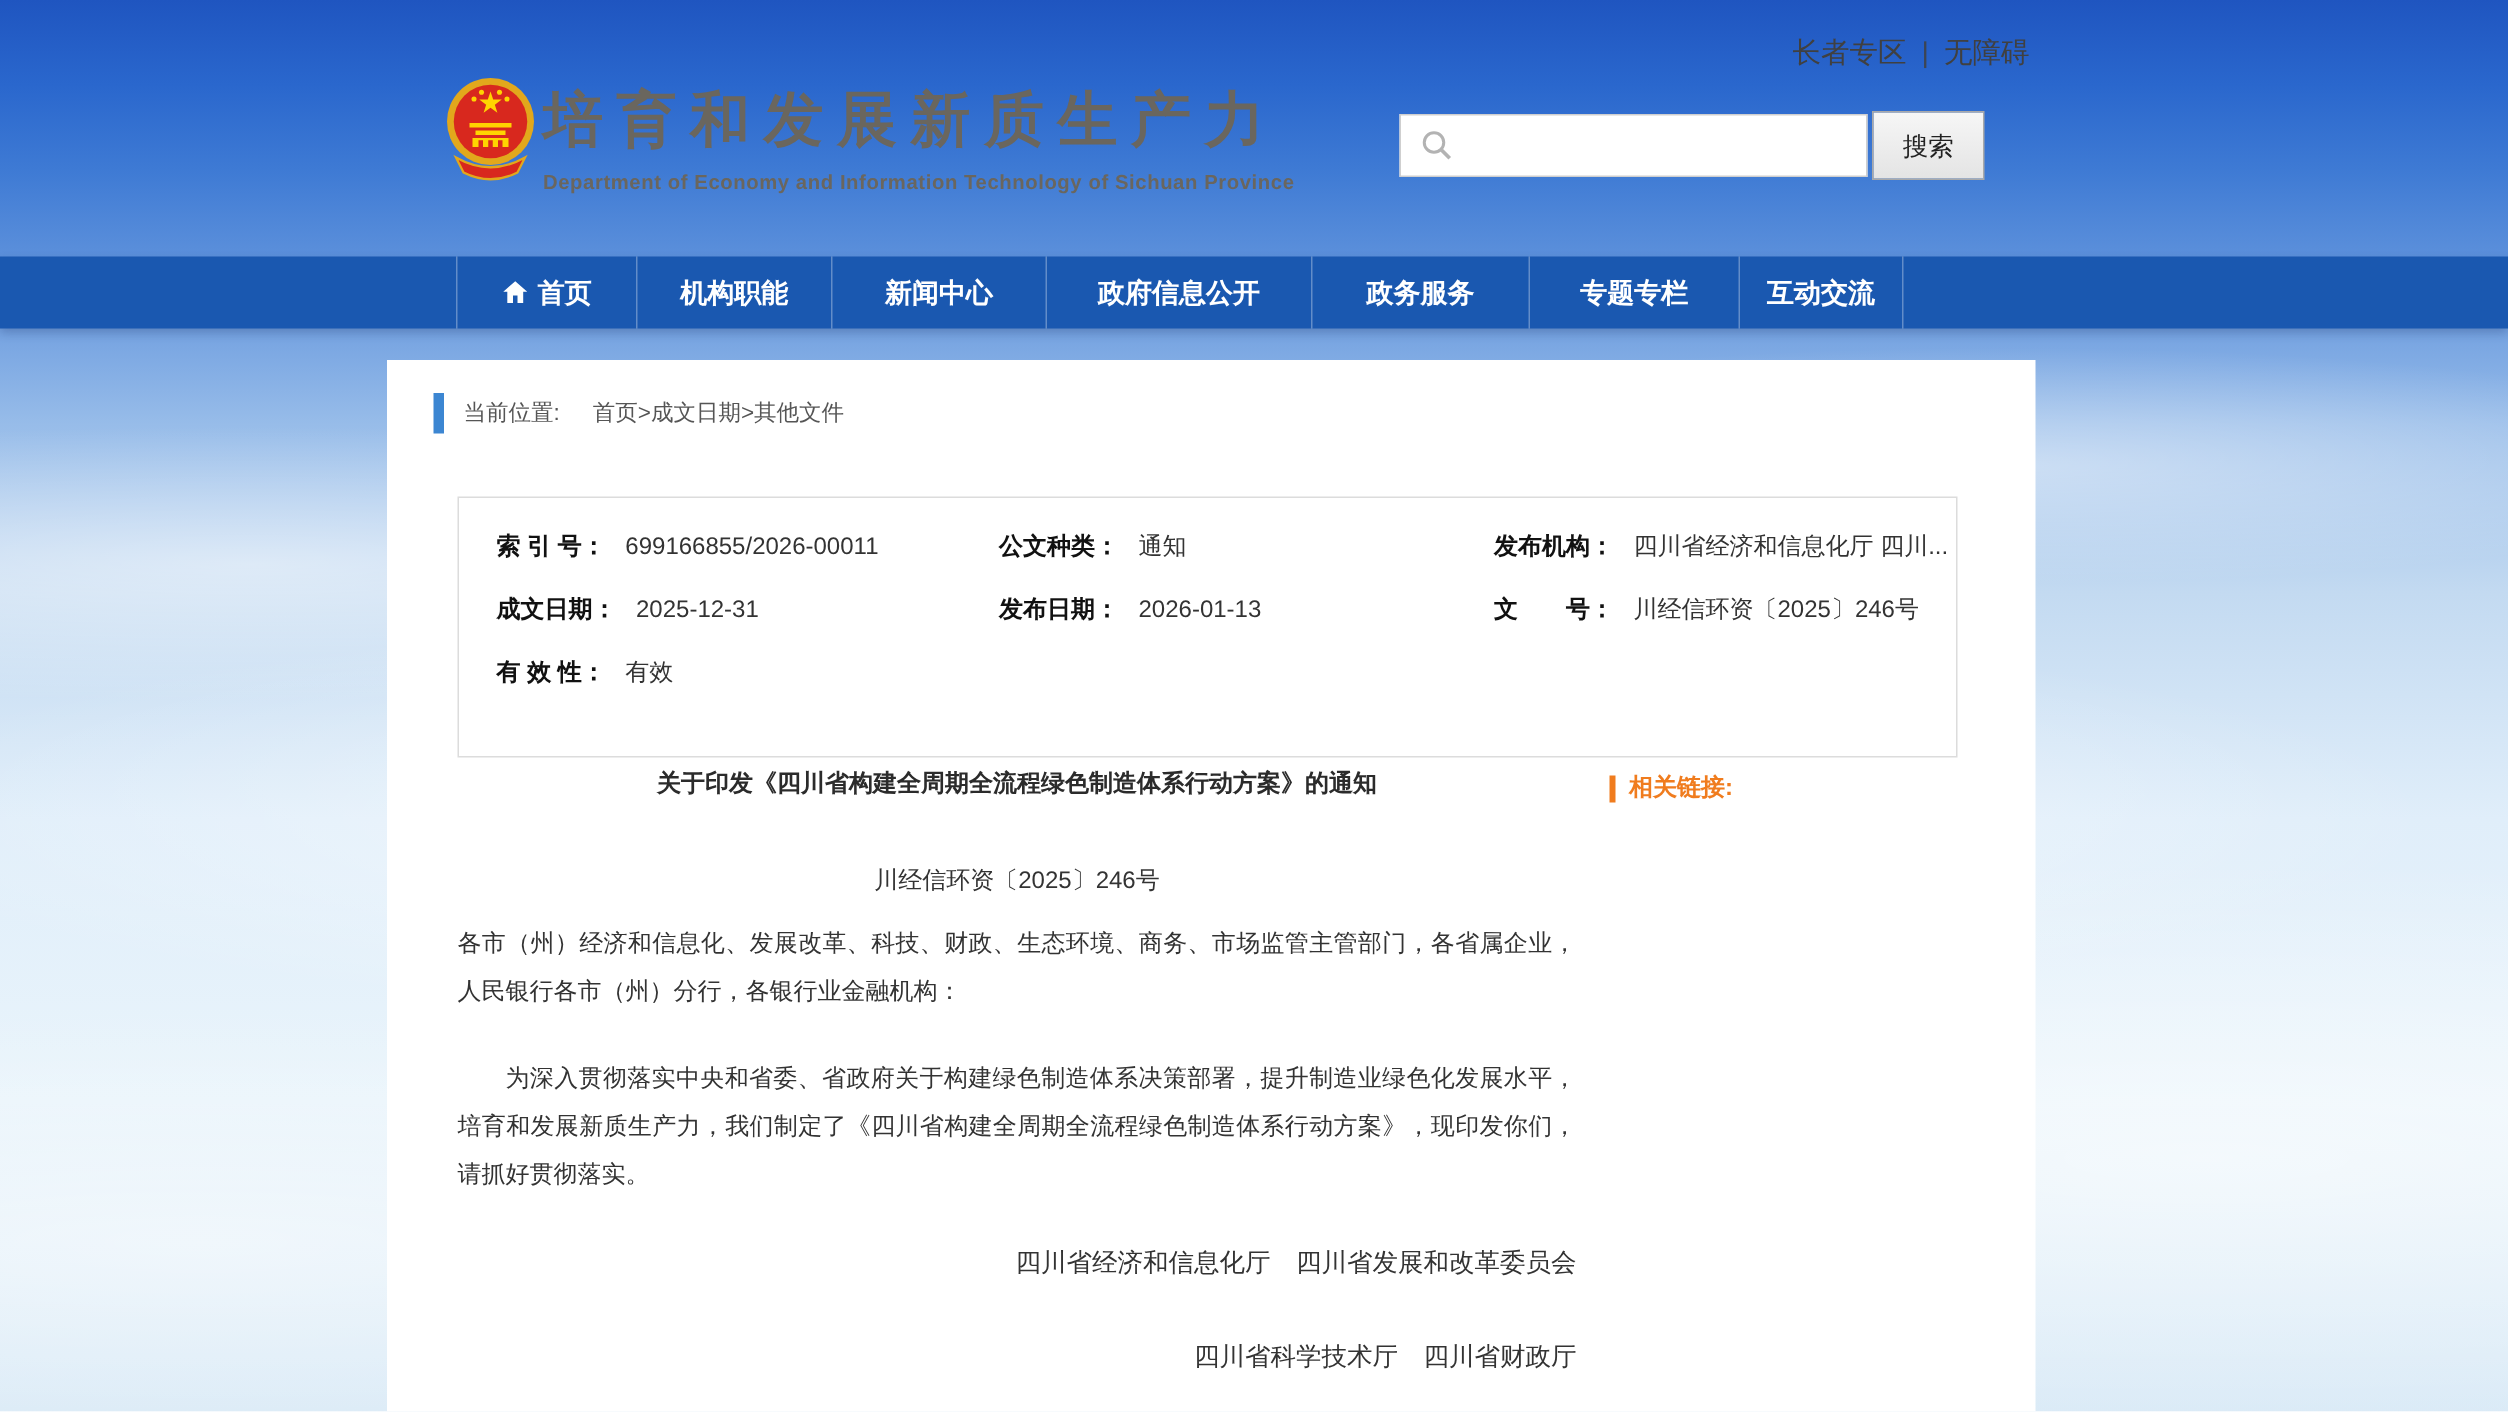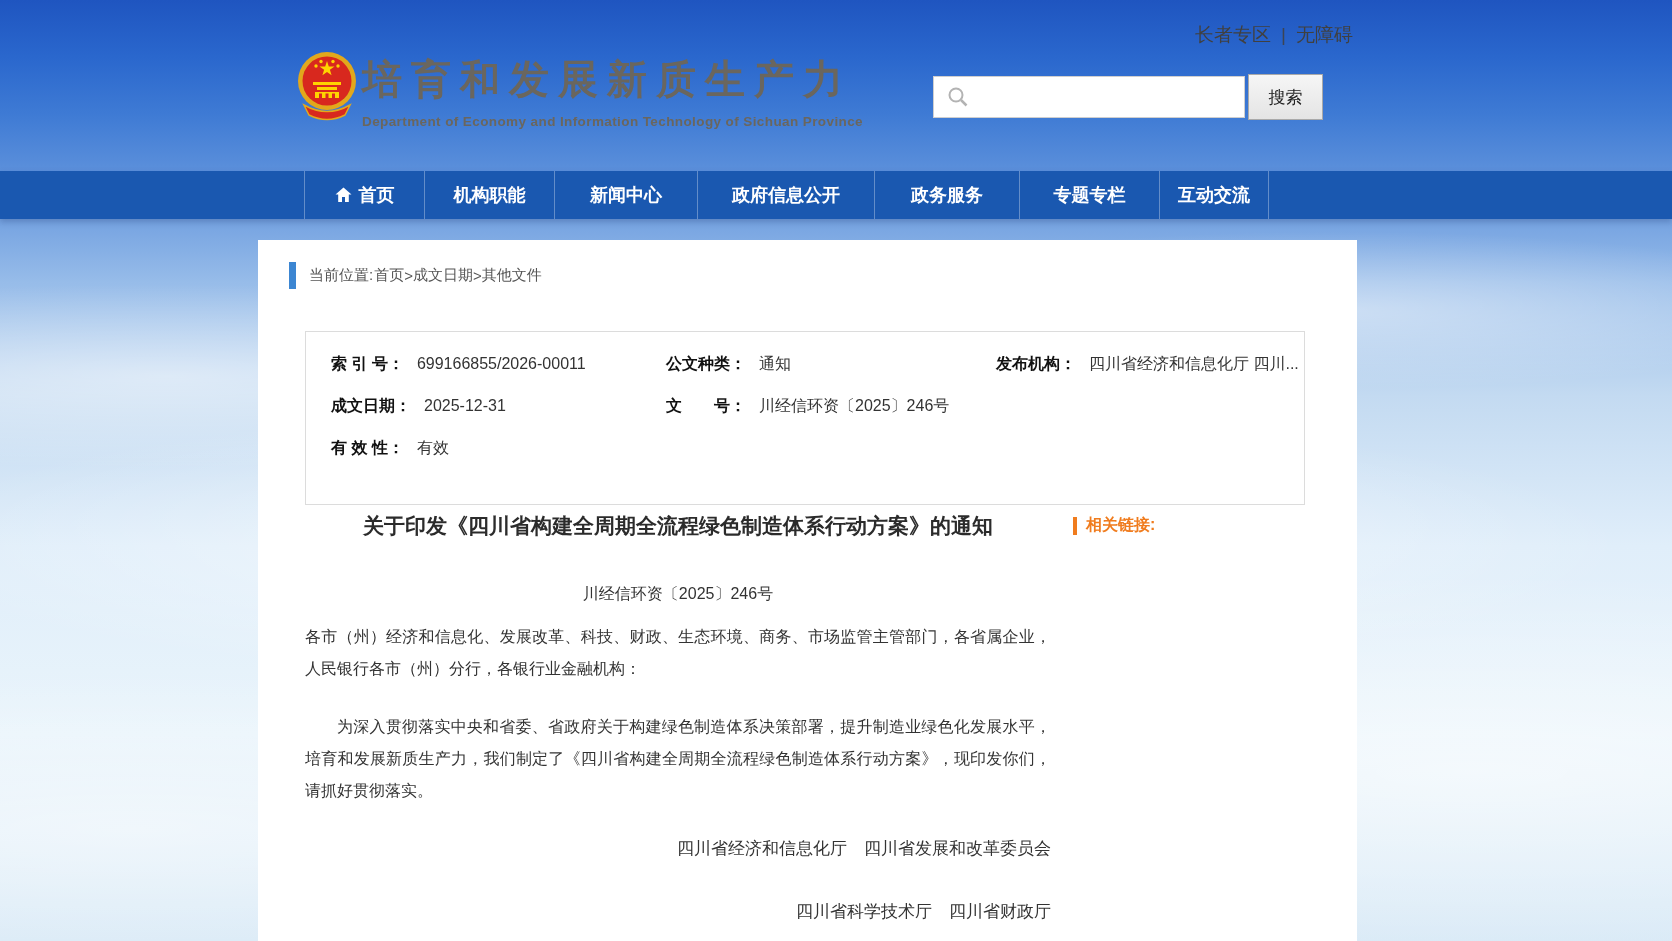--- a/index.html
+++ b/index.html
@@ -50,33 +50,33 @@
   .nav-item .hicon { margin-right: 7px; display: inline-flex; }
   .w1{width:120px}.w2{width:130px}.w3{width:143px}.w4{width:177px}.w5{width:145px}.w6{width:140px}.w7{width:110px}
 
   
   .card { position: absolute; left: 258px; top: 240px; width: 1099px; height: 701px; background: #fff; }
 
   .breadcrumb { position: absolute; left: 31px; top: 22px; display: flex; align-items: center;
     font-size: 15px; color: #555; }
   .crumb-bar { width: 7px; height: 27px; background: #3c86d2; margin-right: 13px; }
   .breadcrumb .crumb { cursor: pointer; }
-  .breadcrumb .prefix { margin-right: 1px; }
+  .breadcrumb .prefix { margin-right: 22px; }
 
   .meta-box { position: absolute; left: 47px; top: 91px; width: 1000px; height: 174px;
     border: 1px solid #dcdcdc; padding: 11px 0 0 25px; }
   .meta-row { display: flex; height: 42px; align-items: center; font-size: 16px; }
   .meta-pair { display: flex; align-items: baseline; }
   .mp1 { width: 335px; } .mp2 { width: 330px; } .mp3 { flex: 1; }
   .meta-label { font-weight: bold; color: #111; white-space: pre; margin-right: 13px; }
   .meta-value { color: #333; white-space: nowrap; }
 
   
   .doc-left { position: absolute; left: 47px; top: 262px; width: 746px; color: #333; }
-  .doc-title { text-align: center; font-size: 21px; font-weight: bold; color: #2b2b2b; margin-top: 10px; }
+  .doc-title { text-align: center; font-size: 16px; font-weight: bold; color: #2b2b2b; margin-top: 10px; }
   .doc-number { text-align: center; font-size: 16px; margin-top: 44px; }
   .doc-para { font-size: 16px; line-height: 32px; text-align: justify; }
   .p-salutation { margin-top: 16px; }
   .p-body { margin-top: 26px; text-indent: 2em; }
   .sig { font-size: 17px; line-height: 32px; text-align: right; }
   .sig1 { margin-top: 26px; }
   .sig2 { margin-top: 31px; }
 
   
   .doc-sidebar { position: absolute; left: 815px; top: 275px; width: 232px; }
@@ -183,20 +183,24 @@
         <div class="meta-pair mp3">
           <span class="meta-label">发布机构：</span>
           <span class="meta-value">四川省经济和信息化厅 四川...</span>
         </div>
       </div>
       <div class="meta-row">
         <div class="meta-pair mp1">
           <span class="meta-label">成文日期：</span>
           <span class="meta-value">2025-12-31</span>
         </div>
+        <div class="meta-pair mp2">
+          <span class="meta-label">发布日期：</span>
+          <span class="meta-value">2026-01-13</span>
+        </div>
         <div class="meta-pair mp3">
           <span class="meta-label">文　　号：</span>
           <span class="meta-value">川经信环资〔2025〕246号</span>
         </div>
       </div>
       <div class="meta-row">
         <div class="meta-pair mp1">
           <span class="meta-label">有 效 性：</span>
           <span class="meta-value">有效</span>
         </div>

